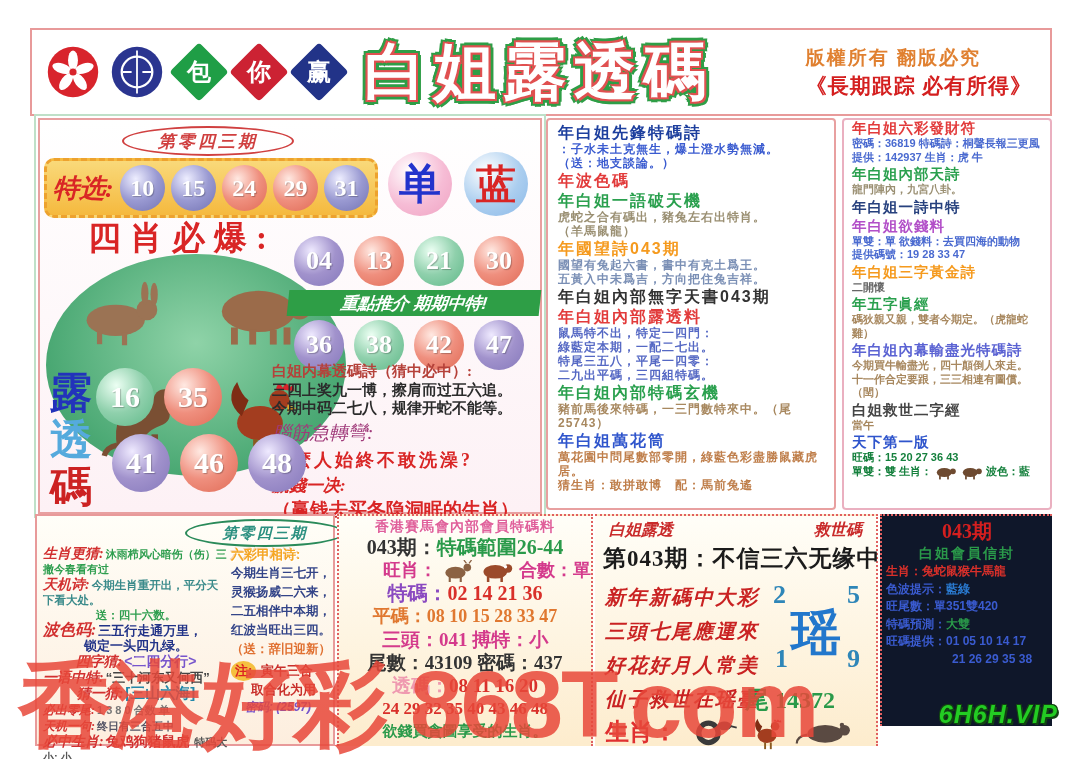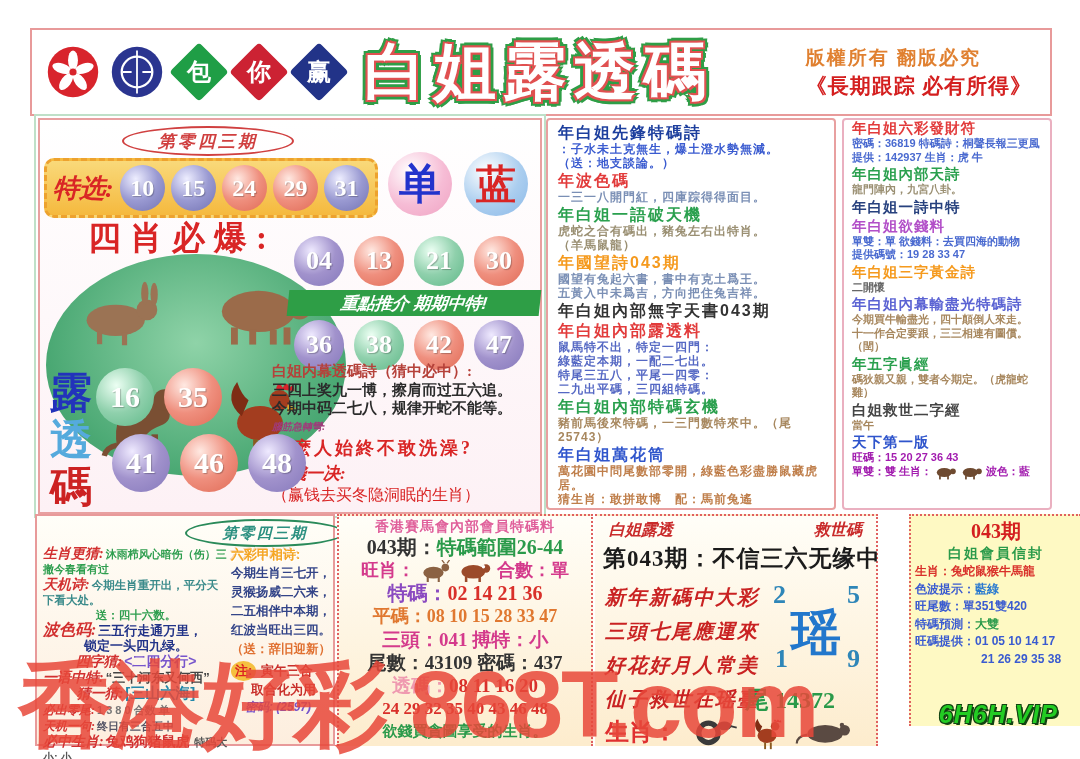--- a/index.html
+++ b/index.html
@@ -59,45 +59,45 @@
       letter-spacing:9px;font-family:"Liberation Serif",serif;}
   .green-oval{position:absolute;left:6px;top:134px;width:300px;height:222px;border-radius:50%;
       background:radial-gradient(ellipse at 50% 40%,#8fd3a8,#4aa873 70%,#3f9a66);}
   .sx-row{position:absolute;display:flex;gap:10px;}
   .sx-banner{position:absolute;left:248px;top:170px;width:252px;height:26px;background:#2e9e46;
       color:#fff;font-weight:bold;font-style:italic;font-size:17px;display:flex;align-items:center;
       justify-content:center;transform:skewX(-6deg);white-space:nowrap;}
   .poem-block{position:absolute;left:232px;top:242px;width:264px;}
   .pb-t{color:#b5413a;font-weight:bold;font-size:15px;font-family:"Liberation Serif",serif;}
   .pb-l{color:#2b2b2b;font-weight:bold;font-size:15px;line-height:18px;}
-  .pb-rt{color:#a03a7a;font-style:italic;font-weight:bold;font-size:10px;margin-top:3px;
+  .pb-rt{color:#a03a7a;font-style:italic;font-weight:normal;font-size:19px;margin-top:3px;
       font-family:"Liberation Serif",serif;}
   .pb-riddle{color:#d92525;font-weight:bold;font-size:18px;letter-spacing:3px;margin-top:2px;
       font-family:"Liberation Serif",serif;}
   .pb-wt{color:#d92525;font-weight:bold;font-style:italic;font-size:17px;margin-top:2px;
       font-family:"Liberation Serif",serif;}
-  .pb-w{color:#d92525;font-weight:normal;font-size:16px;font-family:"Liberation Serif",serif;}
+  .pb-w{color:#d92525;font-weight:bold;font-size:19px;font-family:"Liberation Serif",serif;}
   .lutou-chars{position:absolute;left:8px;top:250px;width:46px;text-align:center;
       font-family:"Liberation Serif",serif;font-weight:bold;font-size:42px;line-height:47px;}
   
   .sec{margin-bottom:2px;}
   .sec-t{font-weight:bold;font-size:16px;line-height:18px;letter-spacing:2px;}
   .sec-b div{font-size:12px;line-height:14px;font-weight:bold;letter-spacing:1px;}
   .rpanel .sec-t{font-size:14.5px;letter-spacing:1px;line-height:17px;}
   .rpanel .sec-b div{font-size:11px;line-height:13.5px;letter-spacing:0;}
   .tx-row{display:flex;align-items:center;gap:2px;}
   
   .bpanel{position:absolute;top:514px;height:232px;background:#fffdf5;box-sizing:border-box;}
   .pa{left:35px;width:300px;border:2px solid #e89a9a;background:linear-gradient(#fffef8,#fdeede);}
   .pb{left:337px;width:256px;border-top:2px dotted #e06060;border-left:2px dotted #e06060;
       border-right:2px dotted #e06060;background:linear-gradient(#fffef8,#fdeccd);text-align:center;padding-top:2px;}
   .pc{left:595px;width:283px;border-top:2px dotted #e06060;border-right:2px dotted #e06060;
       background:linear-gradient(#fffef8,#fdeccd);}
-  .pd{left:909px;width:172px;height:212px;border-left:2px dotted #e06060;border-top:2px dotted #e06060;
-      background:#fef9c3;padding:2px 4px;}
+  .pd{left:880px;width:172px;height:212px;border-left:2px dotted #e06060;border-top:2px dotted #e06060;
+      background:#0f172a;padding:2px 4px;}
   .pa-oval{position:absolute;left:148px;top:3px;width:156px;height:24px;border:2px solid #2a8a5a;
       border-radius:50%;color:#2a8f7f;font-weight:bold;font-style:italic;font-size:15px;
       display:flex;align-items:center;justify-content:center;font-family:"Liberation Serif",serif;letter-spacing:2px;}
   .pa-left{position:absolute;left:6px;top:30px;width:186px;}
   .pa-right{position:absolute;left:194px;top:30px;width:102px;}
   .pa-item{margin-bottom:1px;line-height:14px;}
   .pa-label{color:#d23030;font-weight:bold;font-style:italic;font-size:14px;
       font-family:"Liberation Serif",serif;margin-right:2px;}
   .pa-poem div{color:#334488;font-weight:bold;font-size:12.5px;line-height:19px;}
   .pa-note{margin-top:2px;}
@@ -274,23 +274,20 @@
   <div class="mpanel">
     <div class="sec">
       <div class="sec-t" style="color:#1d3f9e">年白姐先鋒特碼詩</div>
       <div class="sec-b" style="color:#3a5bd0">
         <div>：子水未土克無生，爆土澄水勢無減。</div>
         <div>（送：地支談論。）</div>
       </div>
     </div>
     <div class="sec">
       <div class="sec-t" style="color:#e23b3b">年波色碼</div>
-      <div class="sec-b" style="color:#7a8fb5">
-        <div>一三一八開門紅，四庫踪得得面目。</div>
-      </div>
     </div>
     <div class="sec">
       <div class="sec-t" style="color:#2aa04e">年白姐一語破天機</div>
       <div class="sec-b" style="color:#9a8f72">
         <div>虎蛇之合有碼出，豬兔左右出特肖。</div>
         <div>（羊馬鼠龍）</div>
       </div>
     </div>
     <div class="sec">
       <div class="sec-t" style="color:#f59a1e">年國望詩043期</div>
@@ -351,41 +348,41 @@
         <div>提供碼號：19 28 33 47</div>
       </div>
     </div>
     <div class="sec">
       <div class="sec-t" style="color:#f59a1e">年白姐三字黃金詩</div>
       <div class="sec-b" style="color:#666666">
         <div>二開懷</div>
       </div>
     </div>
     <div class="sec">
+      <div class="sec-t" style="color:#2aa04e">年五字眞經</div>
+      <div class="sec-b" style="color:#a8885f">
+        <div>碼狄親又親，雙者今期定。（虎龍蛇雞）</div>
+      </div>
+    </div>
+    <div class="sec">
       <div class="sec-t" style="color:#5b63d3">年白姐內幕輸盡光特碼詩</div>
       <div class="sec-b" style="color:#a8885f">
         <div>今期買牛輸盡光，四十顛倒人來走。</div>
         <div>十一作合定要跟，三三相連有圖償。（閏）</div>
       </div>
     </div>
     <div class="sec">
-      <div class="sec-t" style="color:#2aa04e">年五字眞經</div>
-      <div class="sec-b" style="color:#a8885f">
-        <div>碼狄親又親，雙者今期定。（虎龍蛇雞）</div>
-      </div>
-    </div>
-    <div class="sec">
       <div class="sec-t" style="color:#444444">白姐救世二字經</div>
       <div class="sec-b" style="color:#a8885f">
         <div>當午</div>
       </div>
     </div>
     <div class="sec">
       <div class="sec-t" style="color:#2f55cc">天下第一版</div>
-      <div class="sec-b" style="color:#a21caf">
+      <div class="sec-b" style="color:#15803d">
         <div>旺碼：15 20 27 36 43</div>
         <div class="tx-row">
           <span>單雙：雙 生肖：</span>
           <svg width="24" height="15" viewBox="0 0 40 26">
             <ellipse cx="17" cy="13" rx="13" ry="8" fill="#6e4a30"></ellipse>
               <circle cx="32" cy="11" r="5" fill="#6e4a30"></circle>
             <rect x="8" y="19" width="3" height="6" fill="#6e4a30"></rect>
               <rect x="22" y="19" width="3" height="6" fill="#6e4a30"></rect>
           </svg>
           <svg width="24" height="15" viewBox="0 0 40 26">
@@ -430,21 +427,21 @@
         <span style="color:#c9302c;font-weight:bold;font-size:13px">寅午三合</span>
         <div style="color:#c9302c;font-weight:bold;font-size:13px;margin-left:20px">取合化为用</div>
         <div style="color:#7755cc;font-weight:bold;font-style:italic;font-size:12px;margin-left:14px">密码: (2597)</div>
       </div>
     </div>
   </div>
 
   <div class="bpanel pb">
     <div style="color:#e0609a;font-weight:bold;font-size:14px;letter-spacing:1px;text-shadow:1px 1px 0 #fff">香港賽馬會內部會員特碼料</div>
     <div class="pb-row" style="font-size:20px"><span style="color:#333">043期：</span><span style="color:#2a9a4a">特碼範圍26-44</span></div>
-    <div class="pb-row" style="font-size:18px;display:flex;justify-content:center;align-items:center;gap:4px">
+    <div class="pb-row" style="font-size:18px;display:flex;justify-content:flex-end;align-items:center;gap:4px">
       <span style="color:#d43a8c">旺肖：</span>
       <svg width="34" height="22" viewBox="0 0 40 26">
         <ellipse cx="17" cy="15" rx="12" ry="7" fill="#8b6243"></ellipse>
           <circle cx="31" cy="9" r="4.5" fill="#8b6243"></circle>
         <path d="M30 4 l-3 -4 M33 4 l3 -4" stroke="#8b6243" stroke-width="1.5" fill="none"></path>
         <rect x="9" y="20" width="2.5" height="6" fill="#8b6243"></rect>
           <rect x="22" y="20" width="2.5" height="6" fill="#8b6243"></rect>
       </svg>
       <svg width="36" height="22" viewBox="0 0 40 26">
         <ellipse cx="18" cy="14" rx="14" ry="8" fill="#9b4a2a"></ellipse>

